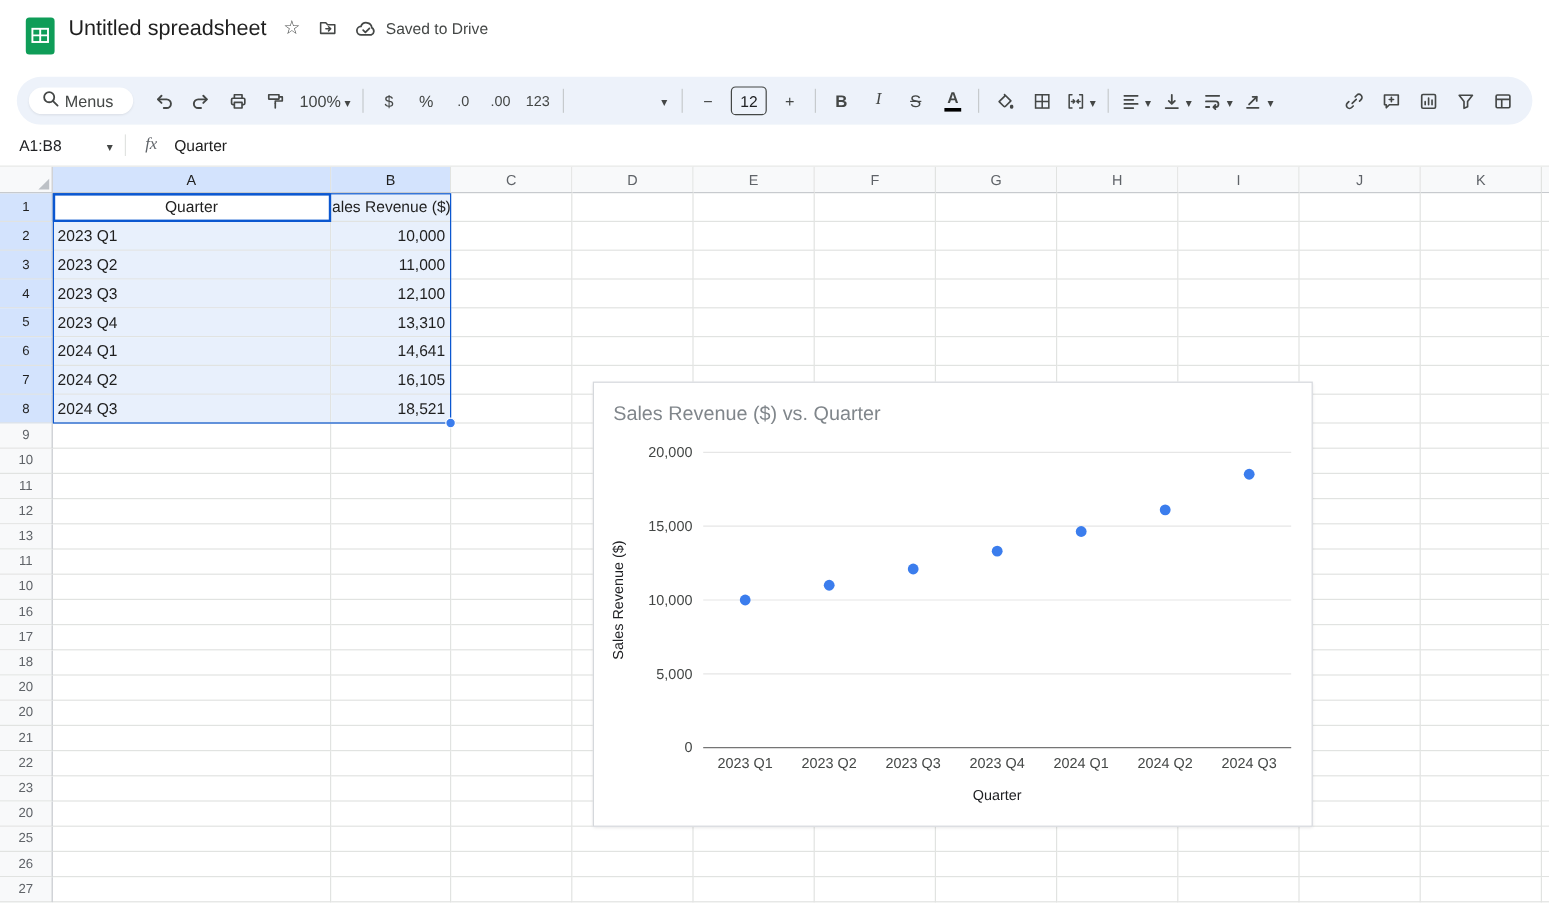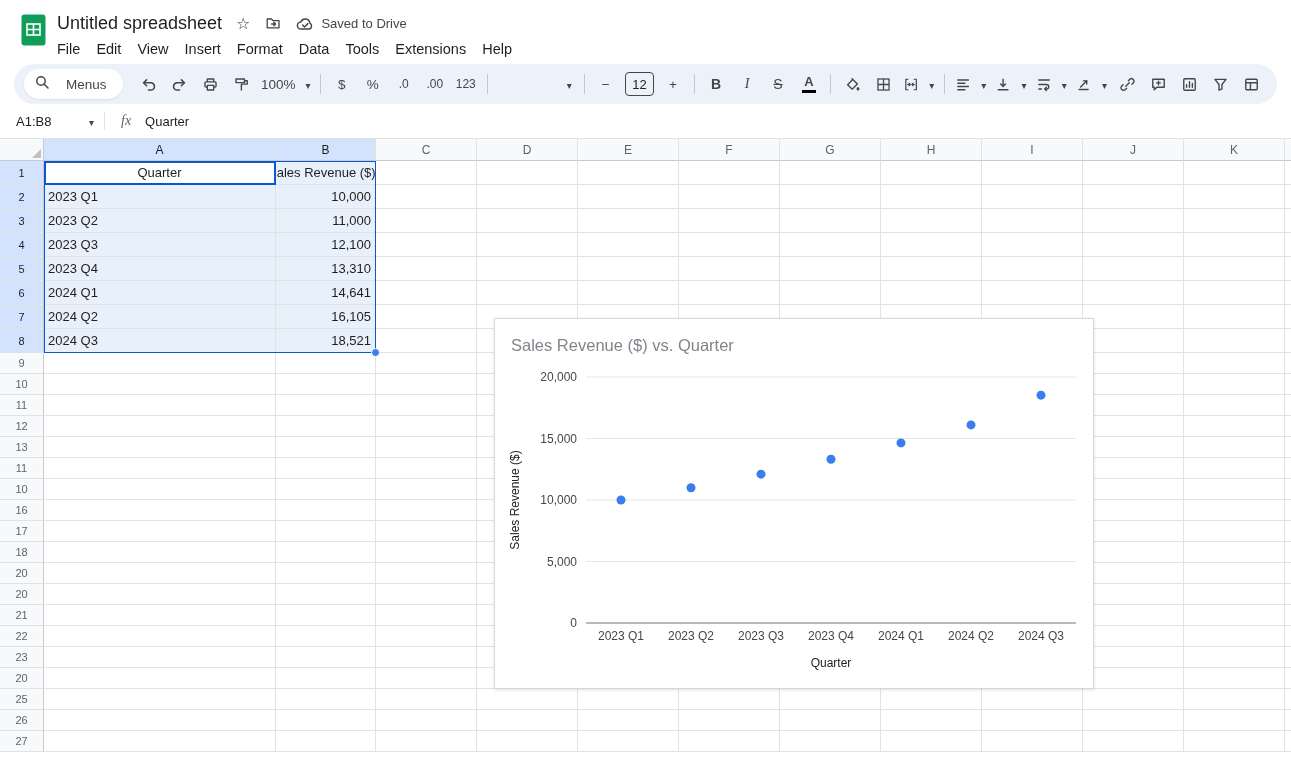--- a/index.html
+++ b/index.html
@@ -14,26 +14,26 @@
   .doc-title { font-size:18px; color:#1f1f1f; }
   .star-ic { font-size:16px; color:#444746; }
   .small-ic svg { display:block; }
   .saved-status { display:flex; align-items:center; gap:6px; font-size:13px; color:#444746; }
   .menu-row { display:flex; margin-top:3px; margin-left:-8px; }
   .menu-item { font-size:14.5px; color:#1f1f1f; padding:2px 8px; border-radius:10px; cursor:pointer; }
 
   
   .toolbar { position:absolute; left:14px; right:14px; top:64px; height:40px; background:#edf2fa;
     border-radius:20px; display:flex; align-items:center; padding:0 10px; gap:1px; }
-  .menus-pill { display:flex; align-items:center; gap:16px; background:#fff; border-radius:16px;
-    height:30px; padding:0 16px 0 10px; margin-right:10px; box-shadow:0 1px 2px rgba(0,0,0,.08); cursor:pointer; }
+  .menus-pill { display:flex; align-items:center; gap:4px; background:#fff; border-radius:16px;
+    height:22px; padding:0 16px 0 10px; margin-right:10px; box-shadow:0 1px 2px rgba(0,0,0,.08); cursor:pointer; }
   .menus-label { font-size:13.5px; color:#444746; }
   .tb-btn { min-width:30px; height:28px; display:flex; align-items:center; justify-content:center;
     border-radius:4px; color:#444746; font-size:13.5px; cursor:pointer; }
-  .tb-btn.wcaret { gap:10px; padding:0 4px; }
+  .tb-btn.wcaret { gap:3px; padding:0 4px; }
   .caret::after { content:"▾"; font-size:10px; color:#444746; }
   .tb-sep { width:1px; height:20px; background:#c6cacd; margin:0 5px; }
   .zoom-sel { padding:0 6px; gap:5px; }
   .font-box { width:86px; height:26px; display:flex; align-items:center; justify-content:flex-end;
     padding:0 6px; border-radius:4px; cursor:pointer; }
   .fs-box { width:30px; height:24px; border:1px solid #444746; border-radius:4px; display:flex;
     align-items:center; justify-content:center; font-size:13px; margin:0 3px; cursor:text; }
   .b-bold { font-weight:700; font-size:14px; }
   .b-italic { font-style:italic; font-size:14px; font-family:"Liberation Serif",serif; }
   .b-strike { text-decoration:line-through; font-size:14px; }
@@ -113,31 +113,20 @@
       <span class="saved-status">
         <span class="small-ic">
           <svg width="19" height="15" viewBox="0 0 17 13" fill="none" stroke="#444746" stroke-width="1.3" stroke-linecap="round" stroke-linejoin="round">
             <path d="M4.6 11.5a3.2 3.2 0 0 1-.3-6.4 4.2 4.2 0 0 1 8.1 1.1 2.9 2.9 0 0 1-.5 5.3z"></path>
             <path d="M5.9 7.9l1.7 1.7 3-3"></path>
           </svg>
         </span>
         <span>Saved to Drive</span>
       </span>
     </div>
-    <div class="menu-row">
-        <span class="menu-item">File</span>
-        <span class="menu-item">Edit</span>
-        <span class="menu-item">View</span>
-        <span class="menu-item">Insert</span>
-        <span class="menu-item">Format</span>
-        <span class="menu-item">Data</span>
-        <span class="menu-item">Tools</span>
-        <span class="menu-item">Extensions</span>
-        <span class="menu-item">Help</span>
-      </div>
   </div>
 </div>
 
 <div class="toolbar">
   <div class="menus-pill">
     <span>
       <svg width="16" height="16" viewBox="0 0 16 16" fill="none" stroke="#444746" stroke-width="1.5" stroke-linecap="round">
         <circle cx="7" cy="7" r="4.2"></circle>
           <path d="M10.2 10.2L14 14"></path>
       </svg>

